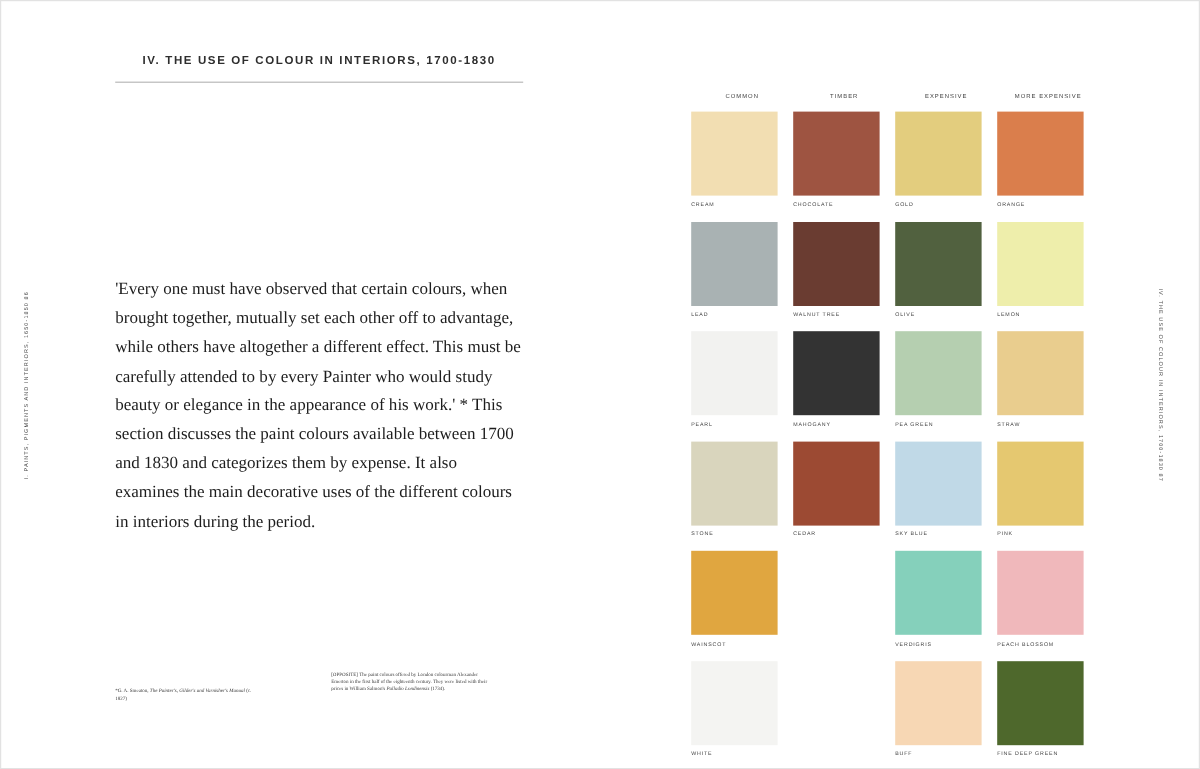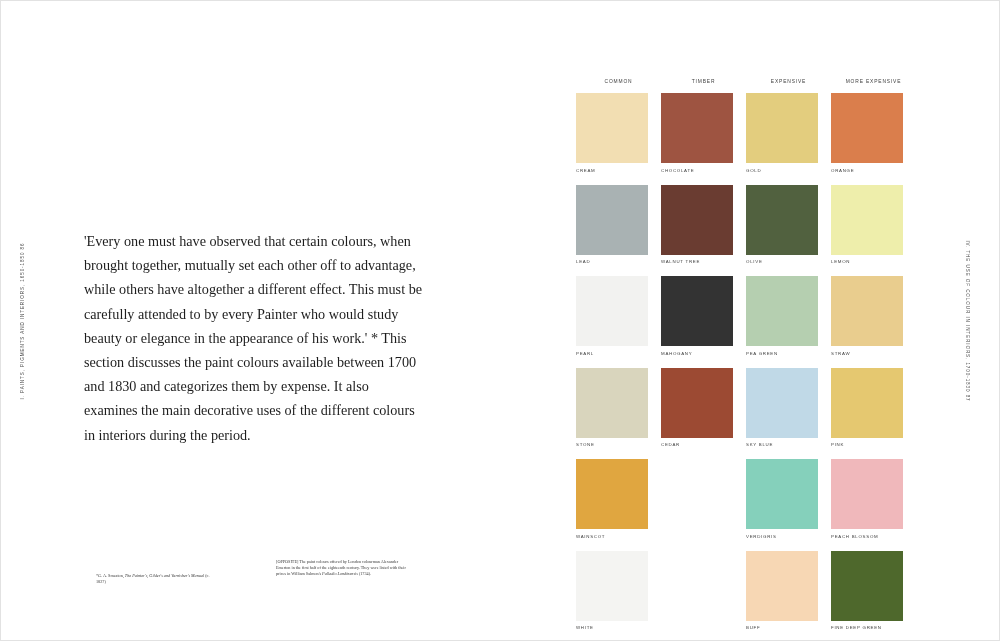--- a/index.html
+++ b/index.html
@@ -72,21 +72,21 @@
   }
   #left-header-rule {
     margin-top: 12px;
     height: 1px;
     background: #b9b9b9;
     width: 100%;
   }
 
   #left-body {
     position: absolute;
-    left: 83px;
+    left: 95px;
     top: 228px;
     width: 340px;
     font-family: "Liberation Serif", serif;
     font-size: 14.2px;
     line-height: 24.2px;
     color: #1d1d1d;
     text-align: left;
   }
 
   #left-footnotes {
@@ -191,20 +191,24 @@
 <body>
 
 <div id="spread">
 
   <div id="vert-left" class="vert-running">I. PAINTS, PIGMENTS AND INTERIORS, 1650-1850   86</div>
 
   <div id="vert-right" class="vert-running">IV. THE USE OF COLOUR IN INTERIORS, 1700-1830   87</div>
 
   <div id="page-left">
 
+    <div id="left-header-block">
+      <div id="left-header-title">iv. THE USE OF COLOUR IN INTERIORS, 1700-1830</div>
+      <div id="left-header-rule"></div>
+    </div>
 
     <div id="left-body">'Every one must have observed that certain colours, when brought together, mutually set each other off to advantage, while others have altogether a different effect. This must be carefully attended to by every Painter who would study beauty or elegance in the appearance of his work.' * This section discusses the paint colours available between 1700 and 1830 and categorizes them by expense. It also examines the main decorative uses of the different colours in interiors during the period.</div>
 
     <div id="left-footnotes">
 
       <div id="footnote-source" class="footnote">
         <span class="fn-roman">*</span><span class="fn-roman">G. A. Smeaton, </span><span>The Painter's, Gilder's and Varnisher's Manual</span><span class="fn-roman"> (c. 1827)</span>
       </div>
 
       <div id="footnote-caption" class="footnote">

